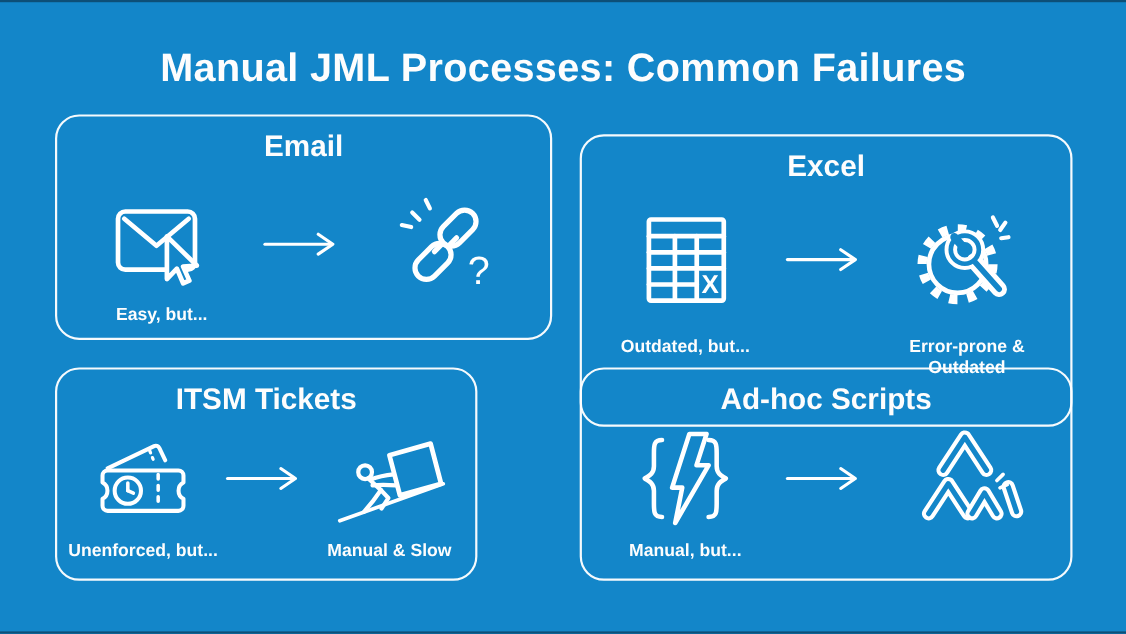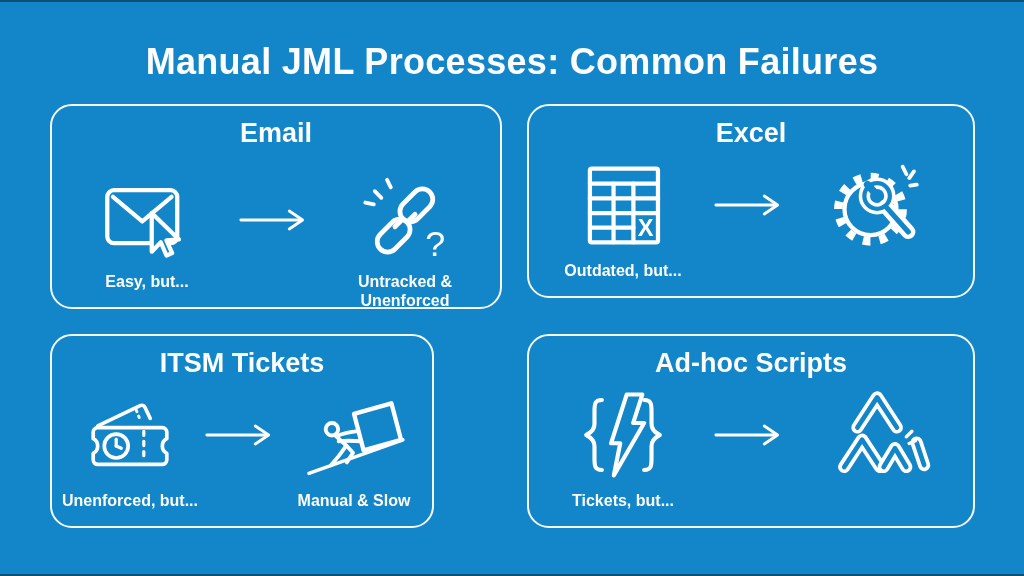--- a/index.html
+++ b/index.html
@@ -19,21 +19,21 @@
   }
   .panel{
     position:absolute;
     border:2.5px solid rgba(255,255,255,.96);
     border-radius:22px;
     display:flex;flex-direction:column;align-items:center;
     padding:10px 10px 6px;
     box-sizing:border-box;
   }
   .panel-1{left:50px;top:104px;width:452px;height:205px;gap:20px;}
-  .panel-2{left:527px;top:104px;width:448px;height:194px;}
+  .panel-2{left:527px;top:122px;width:448px;height:266px;}
   .panel-3{left:50px;top:334px;width:384px;height:194px;}
   .panel-4{left:527px;top:334px;width:448px;height:194px;}
   .panel-title{
     margin:2px 0 0;font-size:27px;font-weight:bold;text-align:center;color:#fdfdfd;
   }
   .panel-grid{
     display:grid;grid-template-columns:1fr 88px 1fr;
     width:100%;flex:1;align-items:center;
   }
   .icon-cell{display:flex;justify-content:center;align-items:center;height:102px;}
@@ -87,21 +87,20 @@
             </g>
             <line x1="30" y1="26" x2="23" y2="19" stroke-width="4"></line>
             <line x1="40" y1="15" x2="36" y2="7" stroke-width="4"></line>
             <line x1="22" y1="33" x2="13" y2="31" stroke-width="4"></line>
             <text x="87" y="88" font-size="38" fill="#fff" stroke="none" text-anchor="middle" font-family="Liberation Sans, sans-serif">?</text>
           </g>
         </svg>
       </div>
       <div class="cap cap-left">Easy, but...</div>
       <div></div>
-      <div class="cap cap-right">Untracked &amp; Unenforced</div>
     </div>
   </section>
 
   <section class="panel panel-2">
     <h2 class="panel-title">Excel</h2>
     <div class="panel-grid">
       <div class="icon-cell">
         <svg width="104" height="95" viewBox="0 0 110 100">
           <g stroke="#fff" fill="none" stroke-width="4.5" stroke-linecap="round" stroke-linejoin="round">
             <rect x="20" y="12" width="72" height="78" rx="2"></rect>
@@ -134,20 +133,21 @@
             <line x1="62" y1="52" x2="86" y2="79" stroke="#1386c9" stroke-width="5.5"></line>
             <line x1="43" y1="29" x2="51" y2="38" stroke="#1386c9" stroke-width="8"></line>
             <line x1="80" y1="10" x2="84" y2="18" stroke-width="4"></line>
             <line x1="92" y1="15" x2="87" y2="22" stroke-width="4"></line>
             <line x1="95" y1="29" x2="88" y2="30" stroke-width="4"></line>
           </g>
         </svg>
       </div>
       <div class="cap cap-left">Outdated, but...</div>
       <div></div>
+      <div class="cap cap-right">Error-prone &amp; Outdated</div>
     </div>
   </section>
 
   <section class="panel panel-3">
     <h2 class="panel-title">ITSM Tickets</h2>
     <div class="panel-grid">
       <div class="icon-cell">
         <svg width="112" height="92" viewBox="0 0 110 100">
           <g stroke="#fff" fill="none" stroke-width="4" stroke-linecap="round" stroke-linejoin="round">
             <path d="M20 40 L66 18 a4 4 0 0 1 5.2 1.9 L77 32"></path>
@@ -217,17 +217,17 @@
             <polyline points="18 84, 37 55, 56 84" stroke="#1386c9" stroke-width="5"></polyline>
             <polyline points="60 84, 72 64, 84 84" stroke="#fff" stroke-width="13"></polyline>
             <polyline points="60 84, 72 64, 84 84" stroke="#1386c9" stroke-width="5"></polyline>
             <line x1="95" y1="58" x2="103" y2="82" stroke="#fff" stroke-width="13"></line>
             <line x1="95" y1="58" x2="103" y2="82" stroke="#1386c9" stroke-width="5"></line>
             <line x1="84" y1="52" x2="90" y2="46" stroke="#fff" stroke-width="3.5"></line>
             <line x1="87" y1="59" x2="94" y2="56" stroke="#fff" stroke-width="3.5"></line>
           </g>
         </svg>
       </div>
-      <div class="cap cap-left">Tickets, but...</div>
+      <div class="cap cap-left">Manual, but...</div>
       <div></div>
     </div>
   </section>
 </div>
 
 </body></html>

